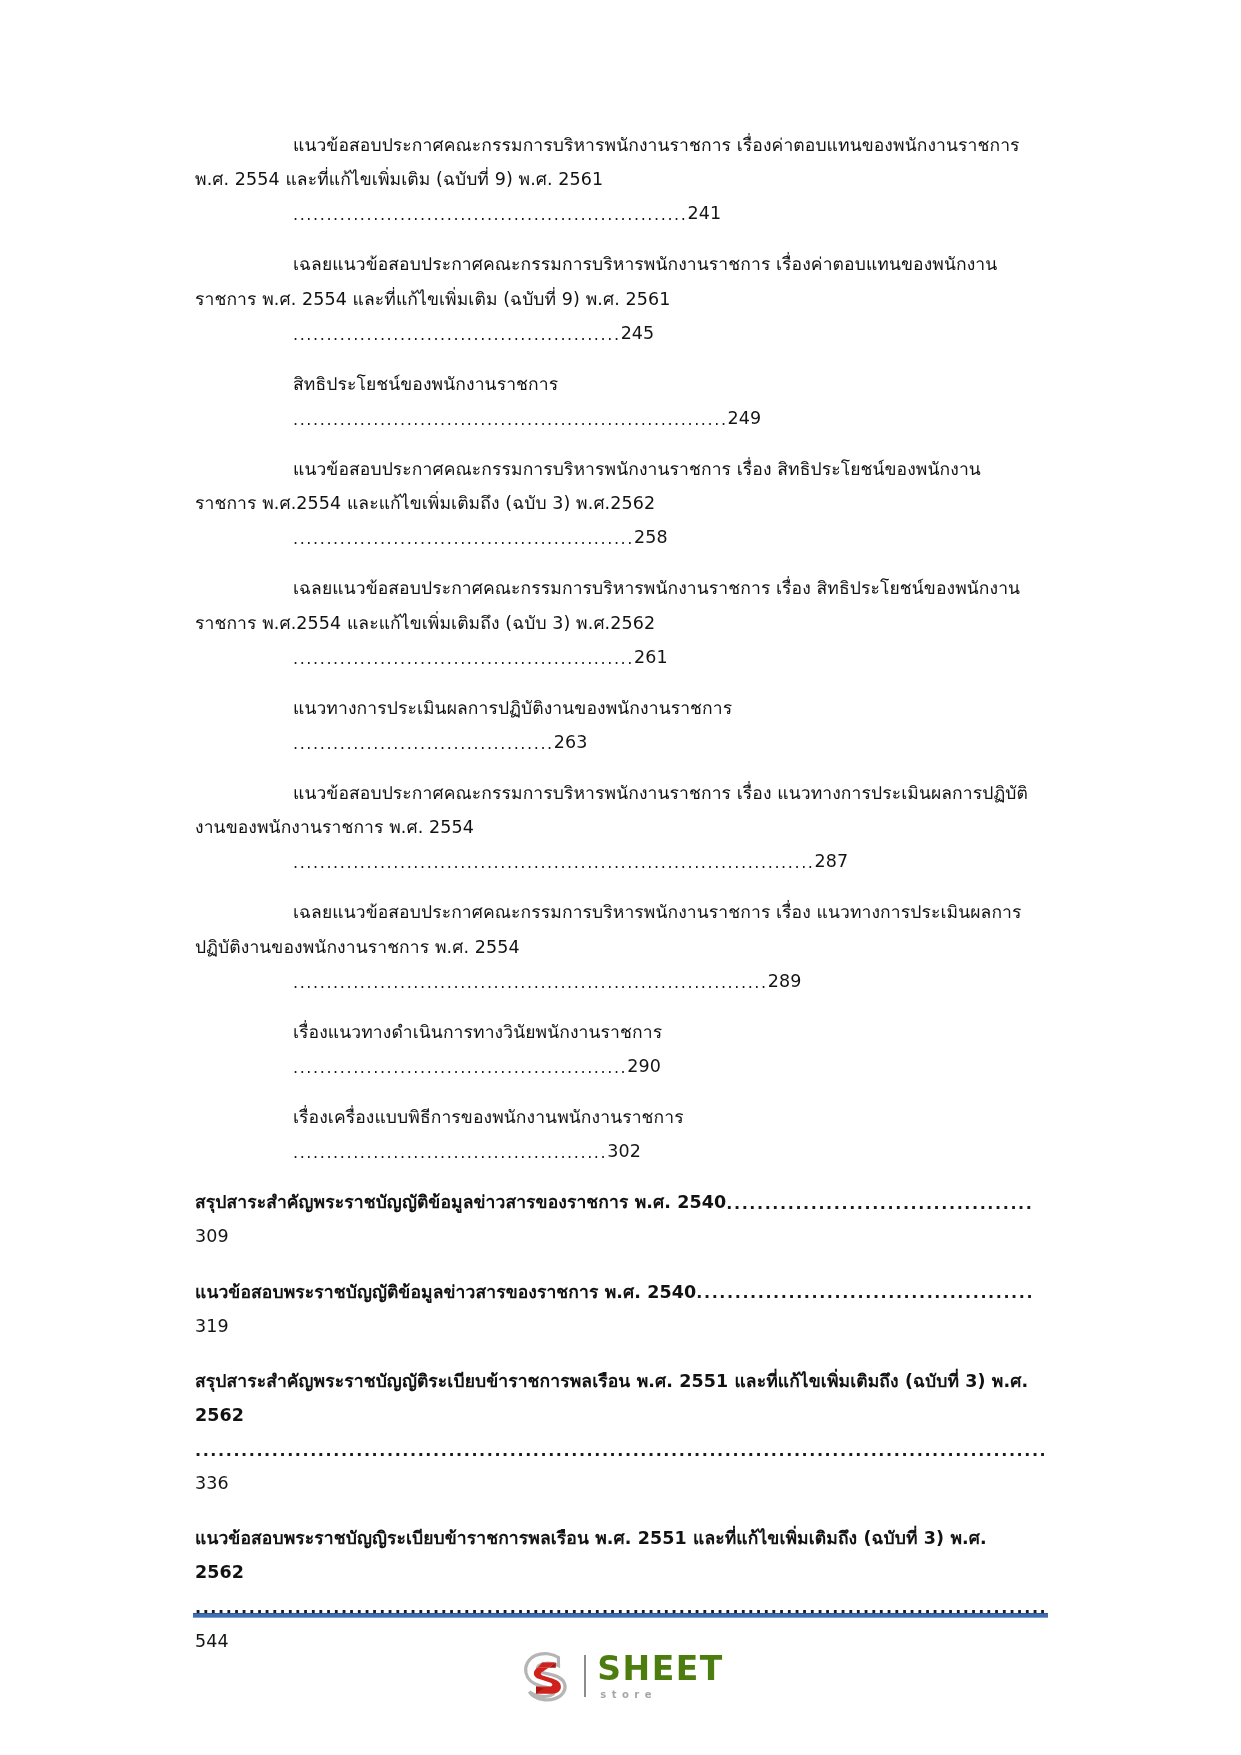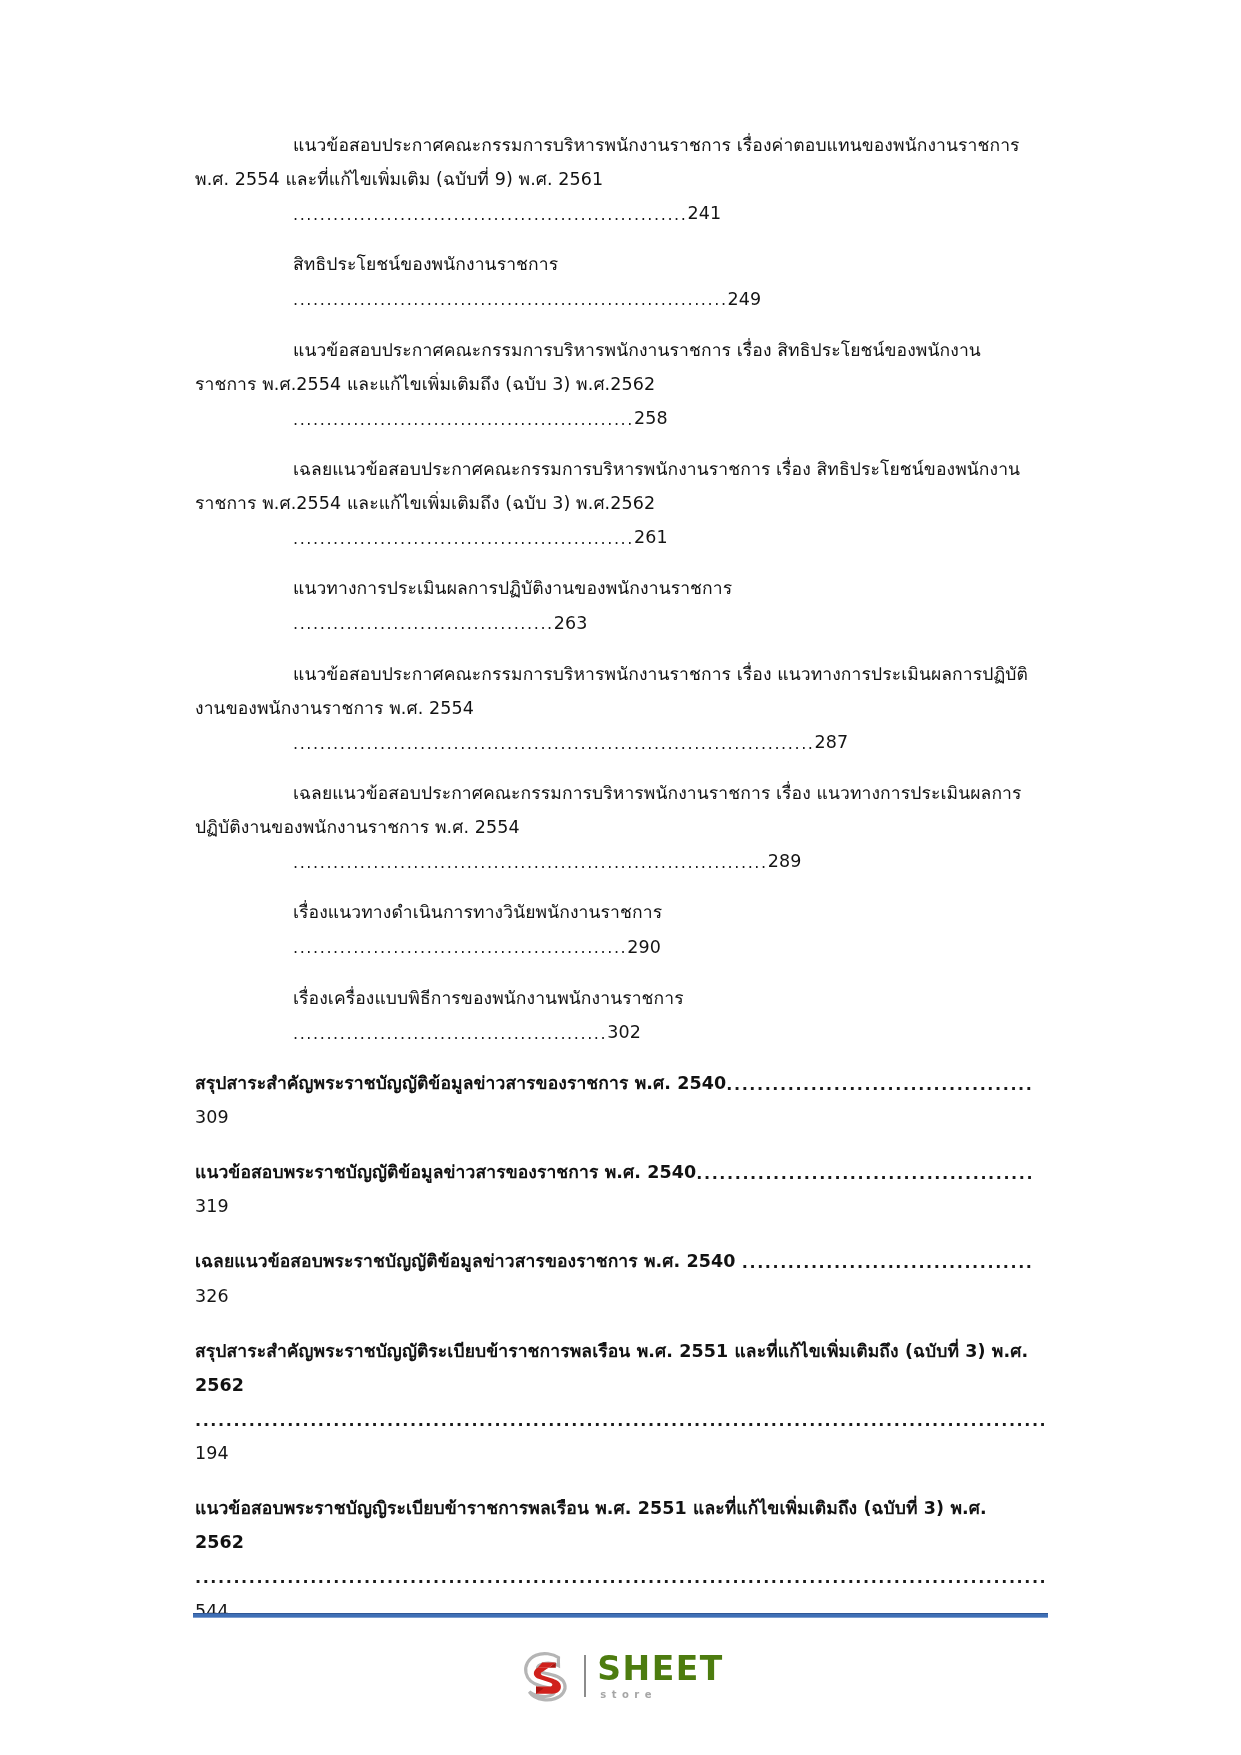--- a/index.html
+++ b/index.html
@@ -125,20 +125,23 @@
 </head>
 <body>
 
 <div class="page">
 
   <div class="toc" id="toc-root">
       <div class="entry sub">
         <span class="flow"><span>แนวข้อสอบประกาศคณะกรรมการบริหารพนักงานราชการ เรื่องค่าตอบแทนของพนักงานราชการ พ.ศ. 2554 และที่แก้ไขเพิ่มเติม (ฉบับที่ 9) พ.ศ. 2561</span><span class="dots">...........................................................</span><span class="pnum">241</span></span>
       </div>
       <div class="entry sub">
+        <span class="flow"><span>เฉลยแนวข้อสอบประกาศคณะกรรมการบริหารพนักงานราชการ เรื่องค่าตอบแทนของพนักงานราชการ พ.ศ. 2554 และที่แก้ไขเพิ่มเติม (ฉบับที่ 9) พ.ศ. 2561</span><span class="dots">.................................................</span><span class="pnum">245</span></span>
+      </div>
+      <div class="entry sub">
         <span class="flow"><span>สิทธิประโยชน์ของพนักงานราชการ</span><span class="dots">.................................................................</span><span class="pnum">249</span></span>
       </div>
       <div class="entry sub">
         <span class="flow"><span>แนวข้อสอบประกาศคณะกรรมการบริหารพนักงานราชการ เรื่อง สิทธิประโยชน์ของพนักงานราชการ พ.ศ.2554 และแก้ไขเพิ่มเติมถึง (ฉบับ 3) พ.ศ.2562</span><span class="dots">...................................................</span><span class="pnum">258</span></span>
       </div>
       <div class="entry sub">
         <span class="flow"><span>เฉลยแนวข้อสอบประกาศคณะกรรมการบริหารพนักงานราชการ เรื่อง สิทธิประโยชน์ของพนักงานราชการ พ.ศ.2554 และแก้ไขเพิ่มเติมถึง (ฉบับ 3) พ.ศ.2562</span><span class="dots">...................................................</span><span class="pnum">261</span></span>
       </div>
       <div class="entry sub">
         <span class="flow"><span>แนวทางการประเมินผลการปฏิบัติงานของพนักงานราชการ</span><span class="dots">.......................................</span><span class="pnum">263</span></span>
@@ -155,24 +158,21 @@
       <div class="entry sub">
         <span class="flow"><span>เรื่องเครื่องแบบพิธีการของพนักงานพนักงานราชการ</span><span class="dots">...............................................</span><span class="pnum">302</span></span>
       </div>
       <div class="entry main">
         <span class="flow"><span>สรุปสาระสำคัญพระราชบัญญัติข้อมูลข่าวสารของราชการ พ.ศ. 2540</span><span class="dots">........................................</span><span class="pnum">309</span></span>
       </div>
       <div class="entry main">
         <span class="flow"><span>แนวข้อสอบพระราชบัญญัติข้อมูลข่าวสารของราชการ พ.ศ. 2540</span><span class="dots">............................................</span><span class="pnum">319</span></span>
       </div>
       <div class="entry main">
-        <span class="flow"><span>เฉลยแนวข้อสอบพระราชบัญญัติข้อมูลข่าวสารของราชการ พ.ศ. 2540 </span><span class="dots">......................................</span><span class="pnum">326</span></span>
-      </div>
-      <div class="entry main">
-        <span class="flow"><span>สรุปสาระสำคัญพระราชบัญญัติระเบียบข้าราชการพลเรือน พ.ศ. 2551 และที่แก้ไขเพิ่มเติมถึง (ฉบับที่ 3) พ.ศ. 2562 </span><span class="dots">...............................................................................................................</span><span class="pnum">194</span></span>
+        <span class="flow"><span>สรุปสาระสำคัญพระราชบัญญัติระเบียบข้าราชการพลเรือน พ.ศ. 2551 และที่แก้ไขเพิ่มเติมถึง (ฉบับที่ 3) พ.ศ. 2562 </span><span class="dots">...............................................................................................................</span><span class="pnum">336</span></span>
       </div>
       <div class="entry main">
         <span class="flow"><span>แนวข้อสอบพระราชบัญญิระเบียบข้าราชการพลเรือน พ.ศ. 2551 และที่แก้ไขเพิ่มเติมถึง (ฉบับที่ 3) พ.ศ. 2562 </span><span class="dots">...............................................................................................................</span><span class="pnum">544</span></span>
       </div>
     </div>
 
   <div class="footer-rule"></div>
 
   <div class="footer-logo">
     <div class="mark">

